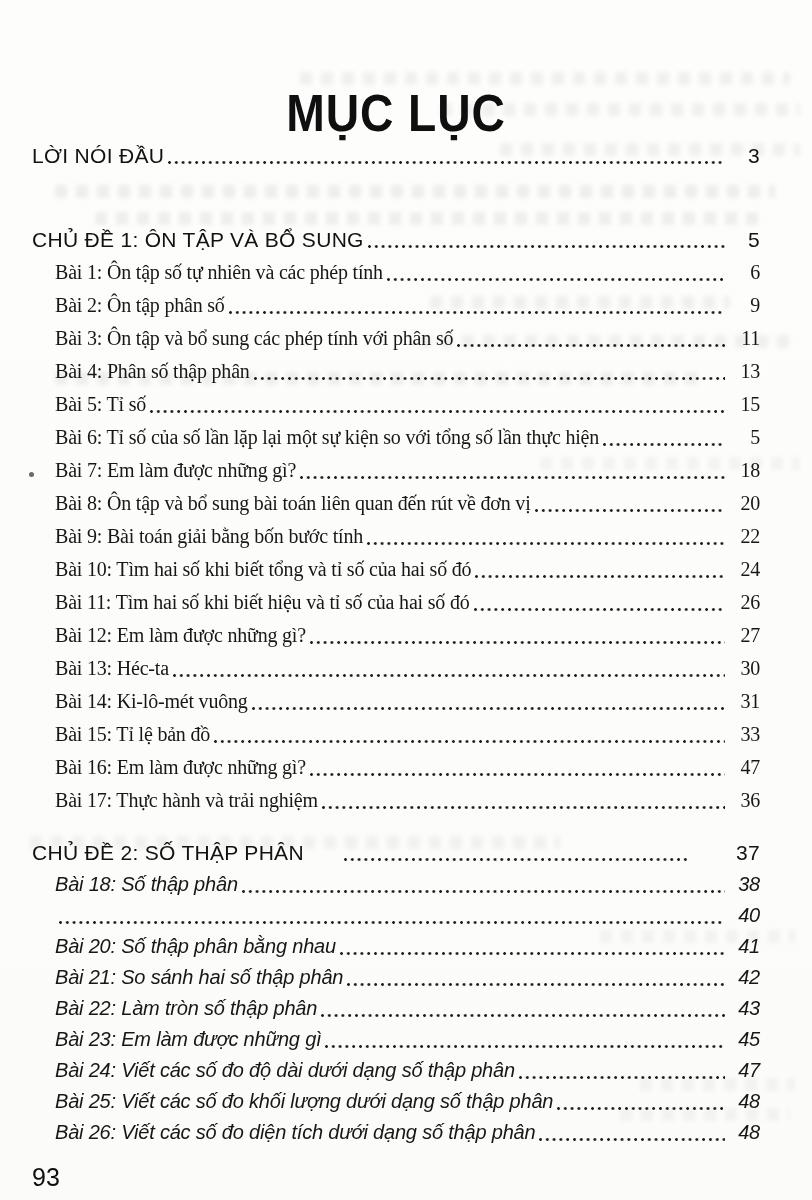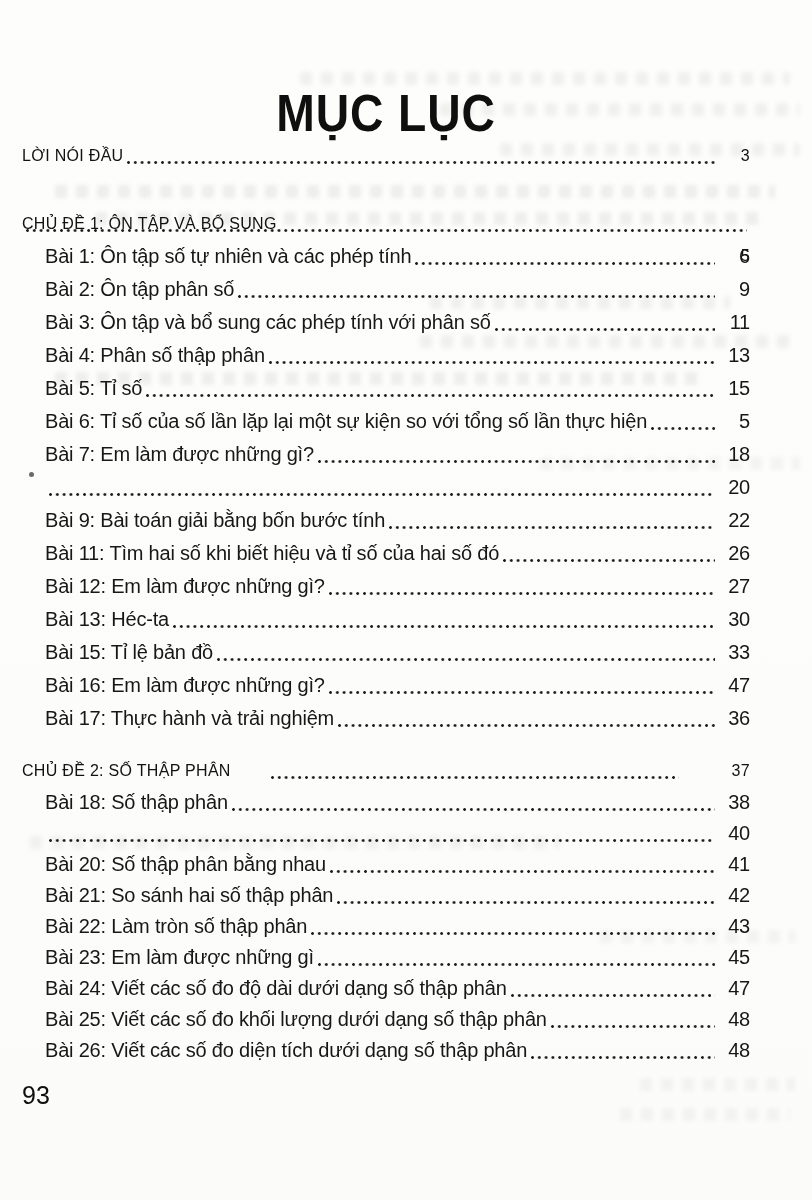--- a/index.html
+++ b/index.html
@@ -11,21 +11,21 @@
     position: relative;
     width: 812px;
     height: 1200px;
     overflow: hidden;
     background: linear-gradient(180deg, #fdfdfc 0%, #fcfcfa 60%, #fbfbf9 100%);
     font-family: "Liberation Sans", "DejaVu Sans", sans-serif;
     color: #161616;
   }
   .content {
     position: absolute;
-    left: 22px;
+    left: 32px;
     top: 0;
     width: 728px;
   }
   .doc-title {
     margin-top: 86px;
     height: 54px;
     line-height: 54px;
     text-align: center;
     font-size: 52px;
     font-weight: 700;
@@ -61,35 +61,36 @@
   }
   .pnum {
     min-width: 26px;
     margin-left: 6px;
     text-align: right;
     white-space: nowrap;
   }
   .heading-row {
     height: 32px;
     line-height: 32px;
-    font-size: 16px;
+    font-size: 21px;
     letter-spacing: 0.3px;
     color: #121212;
+    justify-content: center;
   }
   .preface-row { margin-top: 0; }
-  .chapter1-row { margin-top: 36px; flex-direction: column; }
+  .chapter1-row { margin-top: 52px; }
   .chapter2-row { margin-top: 20px; gap: 36px; }
   .entry {
     padding-left: 23px;
     font-size: 20px;
     letter-spacing: -0.2px;
     color: #171717;
   }
-  .entry.c1 { height: 33px; line-height: 33px; }
-  .entry.c2 { height: 31px; line-height: 31px; }
+  .entry.c1 { height: 33px; line-height: 33px; font-family: Liberation Serif, serif; }
+  .entry.c2 { height: 31px; line-height: 31px; font-style: italic; }
   .entry.c2 .dots::after { bottom: 7px; }
   .folio {
     margin-top: 14px;
     height: 30px;
     line-height: 30px;
     text-align: left;
     padding-right: 5px;
     font-size: 25px;
     font-weight: 400;
     color: #0e0e0e;
@@ -196,42 +197,53 @@
       <span class="label">Bài 6: Tỉ số của số lần lặp lại một sự kiện so với tổng số lần thực hiện</span>
       <span class="dots"></span>
       <span class="pnum">5</span>
     </div>
     <div class="row entry c1">
       <span class="label">Bài 7: Em làm được những gì?</span>
       <span class="dots"></span>
       <span class="pnum">18</span>
     </div>
     <div class="row entry c1">
+      <span class="label">Bài 8: Ôn tập và bổ sung bài toán liên quan đến rút về đơn vị</span>
       <span class="dots"></span>
       <span class="pnum">20</span>
     </div>
     <div class="row entry c1">
       <span class="label">Bài 9: Bài toán giải bằng bốn bước tính</span>
       <span class="dots"></span>
       <span class="pnum">22</span>
     </div>
     <div class="row entry c1">
+      <span class="label">Bài 10: Tìm hai số khi biết tổng và tỉ số của hai số đó</span>
+      <span class="dots"></span>
+      <span class="pnum">24</span>
+    </div>
+    <div class="row entry c1">
       <span class="label">Bài 11: Tìm hai số khi biết hiệu và tỉ số của hai số đó</span>
       <span class="dots"></span>
       <span class="pnum">26</span>
     </div>
     <div class="row entry c1">
       <span class="label">Bài 12: Em làm được những gì?</span>
       <span class="dots"></span>
       <span class="pnum">27</span>
     </div>
     <div class="row entry c1">
       <span class="label">Bài 13: Héc-ta</span>
       <span class="dots"></span>
       <span class="pnum">30</span>
+    </div>
+    <div class="row entry c1">
+      <span class="label">Bài 14: Ki-lô-mét vuông</span>
+      <span class="dots"></span>
+      <span class="pnum">31</span>
     </div>
     <div class="row entry c1">
       <span class="label">Bài 15: Tỉ lệ bản đồ</span>
       <span class="dots"></span>
       <span class="pnum">33</span>
     </div>
     <div class="row entry c1">
       <span class="label">Bài 16: Em làm được những gì?</span>
       <span class="dots"></span>
       <span class="pnum">47</span>

